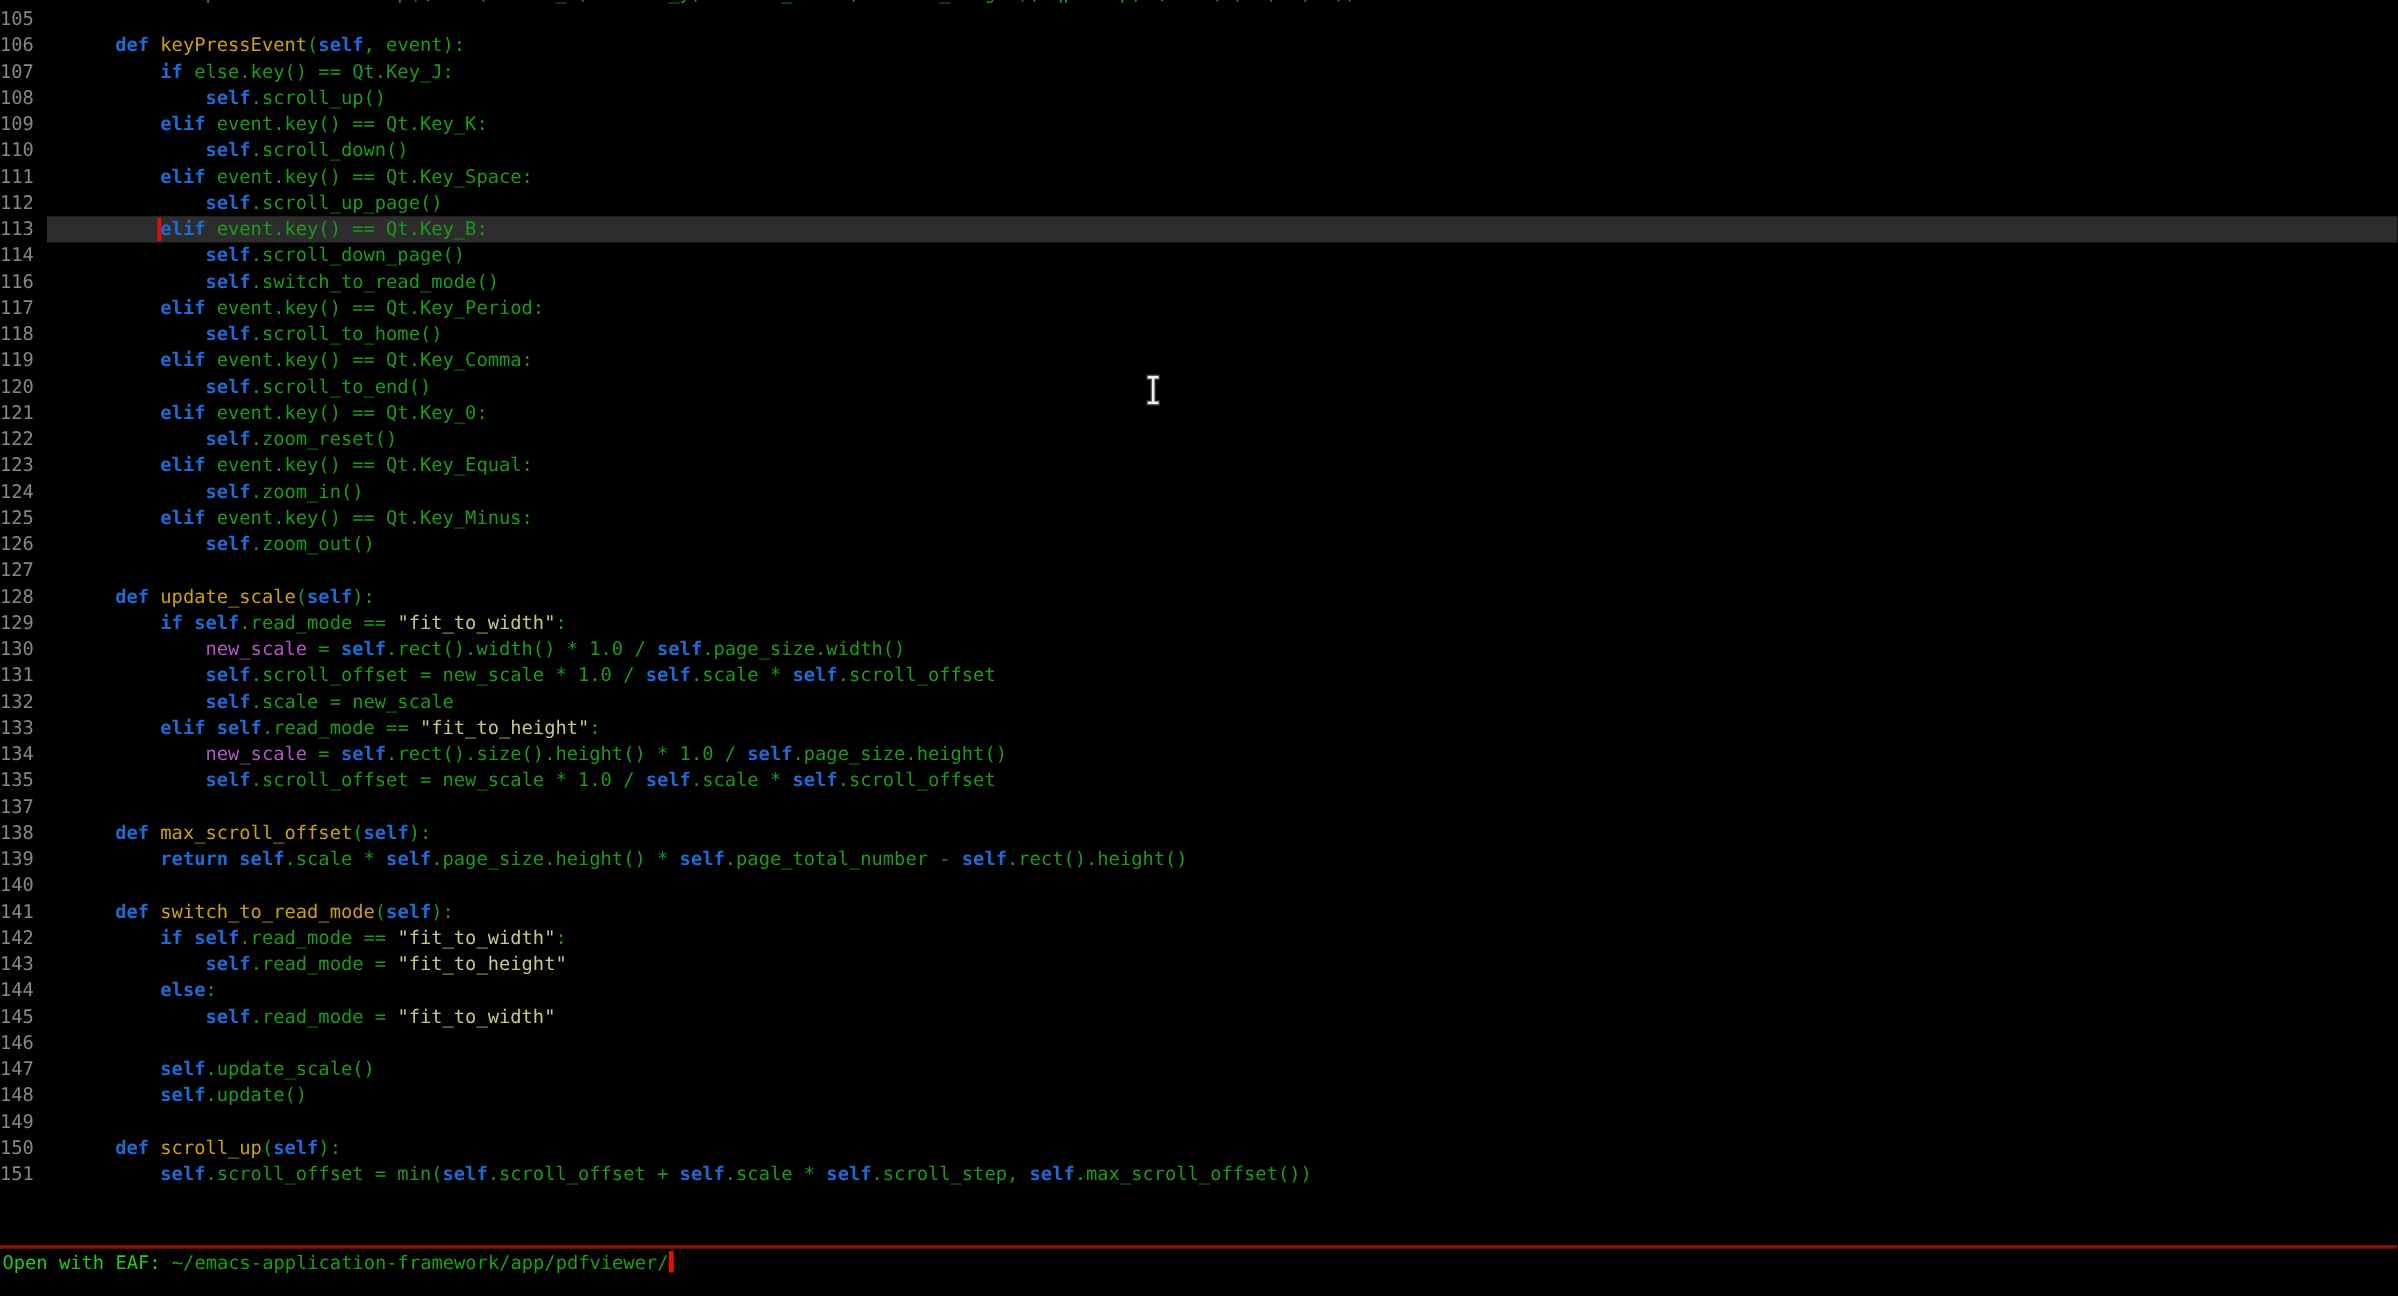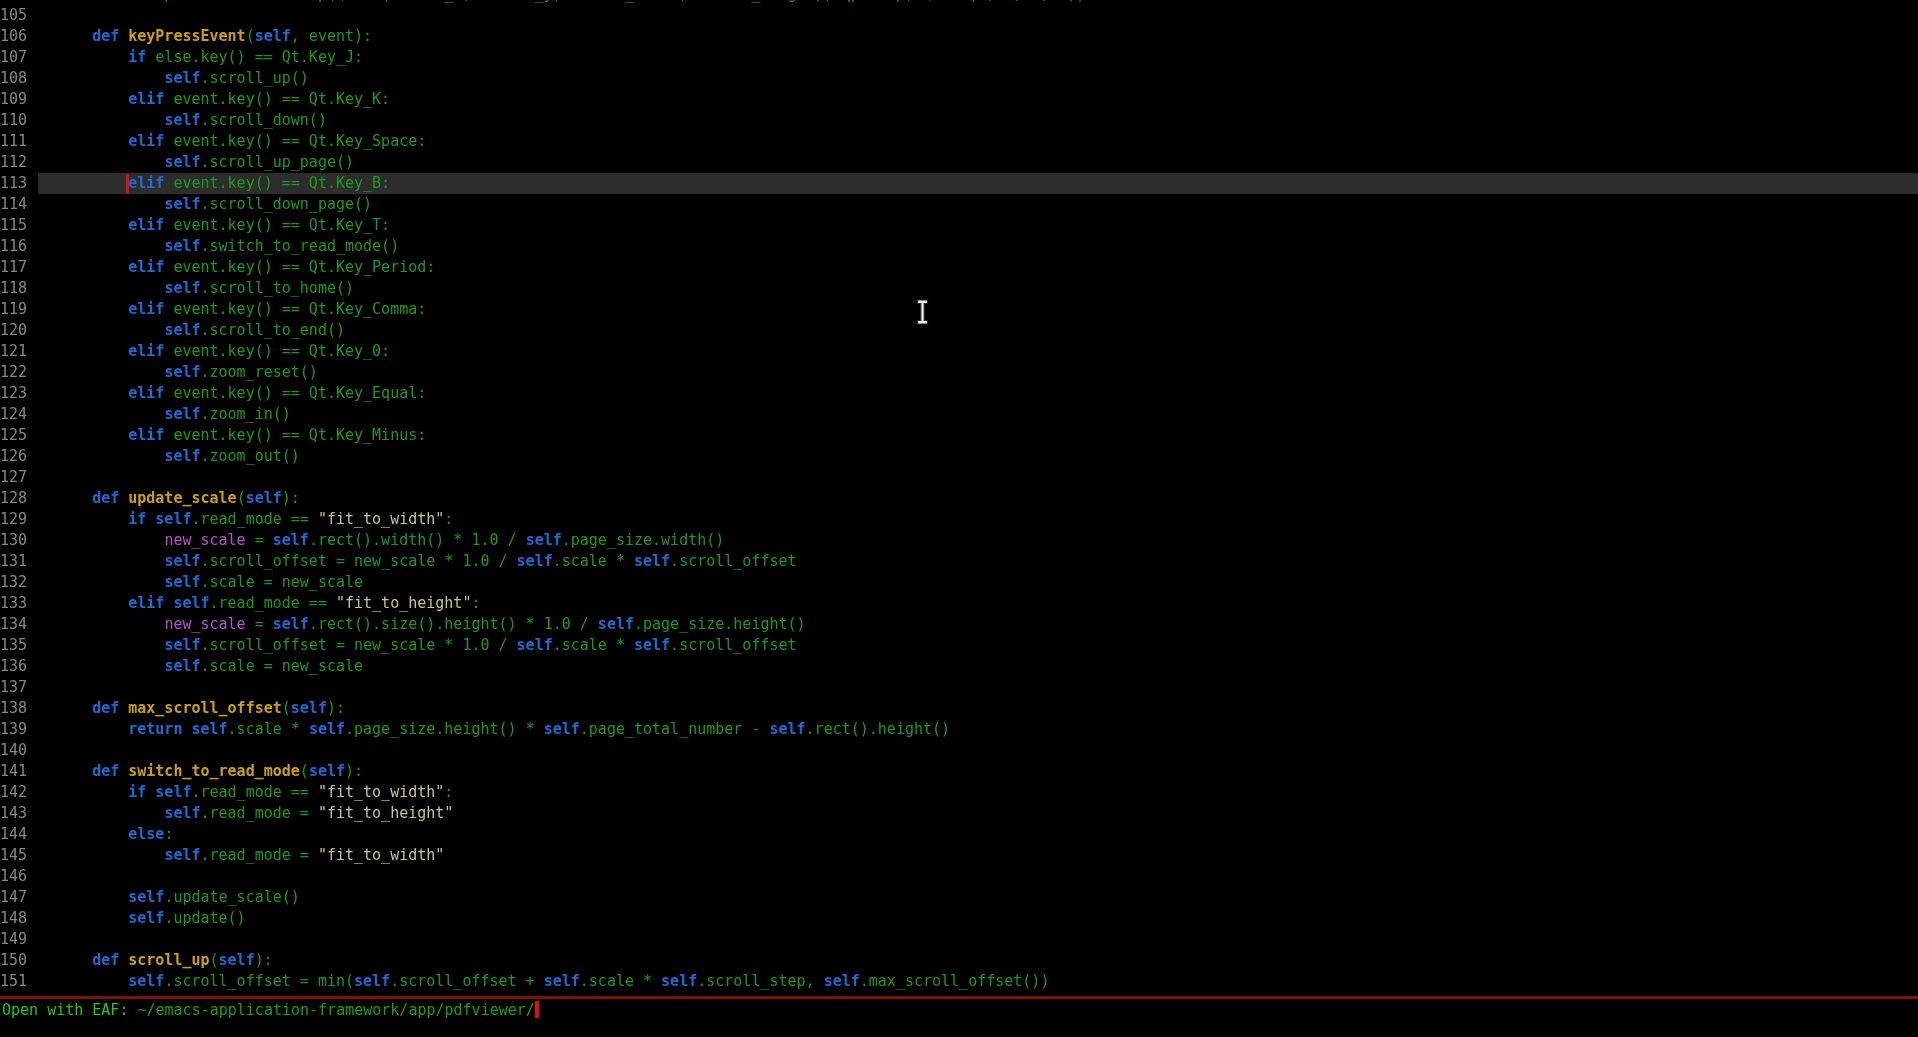--- a/index.html
+++ b/index.html
@@ -27,21 +27,21 @@
   .ln{
     display:inline-block;
     width:56px;
     padding-right:22px;
     box-sizing:border-box;
     text-align:left;
     color:#878787;
   }
   .tk-b{color:#1d9a1d;}
   .tk-k{color:#1e6bd6;font-weight:bold;}
-  .tk-f{color:#cda012;font-weight:bold;}
+  .tk-f{color:#cda012;font-weight:normal;}
   .tk-v{color:#b455cd;}
   .tk-s{color:#cbc683;}
   .cursor{
     position:absolute;
     top:1px;bottom:1px;
     width:3px;
     background:#dd0f0f;
   }
   
   .modeline-sep{
@@ -96,42 +96,40 @@
     <div class="row"><span class="ln">105</span><span></span></div>
     <div class="row"><span class="ln">106</span><span><span class="tk-b">    </span><span class="tk-k">def</span><span class="tk-b"> </span><span class="tk-f">keyPressEvent</span><span class="tk-b">(</span><span class="tk-k">self</span><span class="tk-b">, event):</span></span></div>
     <div class="row"><span class="ln">107</span><span><span class="tk-b">        </span><span class="tk-k">if</span><span class="tk-b"> else.key() == Qt.Key_J:</span></span></div>
     <div class="row"><span class="ln">108</span><span><span class="tk-b">            </span><span class="tk-k">self</span><span class="tk-b">.scroll_up()</span></span></div>
     <div class="row"><span class="ln">109</span><span><span class="tk-b">        </span><span class="tk-k">elif</span><span class="tk-b"> event.key() == Qt.Key_K:</span></span></div>
     <div class="row"><span class="ln">110</span><span><span class="tk-b">            </span><span class="tk-k">self</span><span class="tk-b">.scroll_down()</span></span></div>
     <div class="row"><span class="ln">111</span><span><span class="tk-b">        </span><span class="tk-k">elif</span><span class="tk-b"> event.key() == Qt.Key_Space:</span></span></div>
     <div class="row"><span class="ln">112</span><span><span class="tk-b">            </span><span class="tk-k">self</span><span class="tk-b">.scroll_up_page()</span></span></div>
     <div class="row hl"><span class="ln">113</span><span><span class="tk-b">        </span><span class="tk-k">elif</span><span class="tk-b"> event.key() == Qt.Key_B:</span></span><div class="cursor" style="left: calc(8ch + 54px);"></div></div>
     <div class="row"><span class="ln">114</span><span><span class="tk-b">            </span><span class="tk-k">self</span><span class="tk-b">.scroll_down_page()</span></span></div>
-    <div class="row"><span class="ln">115</span><span><span class="tk-b">        </span><span class="tk-k">elif</span><span class="tk-b"> event.key() == Qt.Key_T:</span></span></div>
     <div class="row"><span class="ln">116</span><span><span class="tk-b">            </span><span class="tk-k">self</span><span class="tk-b">.switch_to_read_mode()</span></span></div>
     <div class="row"><span class="ln">117</span><span><span class="tk-b">        </span><span class="tk-k">elif</span><span class="tk-b"> event.key() == Qt.Key_Period:</span></span></div>
     <div class="row"><span class="ln">118</span><span><span class="tk-b">            </span><span class="tk-k">self</span><span class="tk-b">.scroll_to_home()</span></span></div>
     <div class="row"><span class="ln">119</span><span><span class="tk-b">        </span><span class="tk-k">elif</span><span class="tk-b"> event.key() == Qt.Key_Comma:</span></span></div>
     <div class="row"><span class="ln">120</span><span><span class="tk-b">            </span><span class="tk-k">self</span><span class="tk-b">.scroll_to_end()</span></span></div>
     <div class="row"><span class="ln">121</span><span><span class="tk-b">        </span><span class="tk-k">elif</span><span class="tk-b"> event.key() == Qt.Key_0:</span></span></div>
     <div class="row"><span class="ln">122</span><span><span class="tk-b">            </span><span class="tk-k">self</span><span class="tk-b">.zoom_reset()</span></span></div>
     <div class="row"><span class="ln">123</span><span><span class="tk-b">        </span><span class="tk-k">elif</span><span class="tk-b"> event.key() == Qt.Key_Equal:</span></span></div>
     <div class="row"><span class="ln">124</span><span><span class="tk-b">            </span><span class="tk-k">self</span><span class="tk-b">.zoom_in()</span></span></div>
     <div class="row"><span class="ln">125</span><span><span class="tk-b">        </span><span class="tk-k">elif</span><span class="tk-b"> event.key() == Qt.Key_Minus:</span></span></div>
     <div class="row"><span class="ln">126</span><span><span class="tk-b">            </span><span class="tk-k">self</span><span class="tk-b">.zoom_out()</span></span></div>
     <div class="row"><span class="ln">127</span><span></span></div>
     <div class="row"><span class="ln">128</span><span><span class="tk-b">    </span><span class="tk-k">def</span><span class="tk-b"> </span><span class="tk-f">update_scale</span><span class="tk-b">(</span><span class="tk-k">self</span><span class="tk-b">):</span></span></div>
     <div class="row"><span class="ln">129</span><span><span class="tk-b">        </span><span class="tk-k">if</span><span class="tk-b"> </span><span class="tk-k">self</span><span class="tk-b">.read_mode == </span><span class="tk-s">"fit_to_width"</span><span class="tk-b">:</span></span></div>
     <div class="row"><span class="ln">130</span><span><span class="tk-b">            </span><span class="tk-v">new_scale</span><span class="tk-b"> = </span><span class="tk-k">self</span><span class="tk-b">.rect().width() * 1.0 / </span><span class="tk-k">self</span><span class="tk-b">.page_size.width()</span></span></div>
     <div class="row"><span class="ln">131</span><span><span class="tk-b">            </span><span class="tk-k">self</span><span class="tk-b">.scroll_offset = new_scale * 1.0 / </span><span class="tk-k">self</span><span class="tk-b">.scale * </span><span class="tk-k">self</span><span class="tk-b">.scroll_offset</span></span></div>
     <div class="row"><span class="ln">132</span><span><span class="tk-b">            </span><span class="tk-k">self</span><span class="tk-b">.scale = new_scale</span></span></div>
     <div class="row"><span class="ln">133</span><span><span class="tk-b">        </span><span class="tk-k">elif</span><span class="tk-b"> </span><span class="tk-k">self</span><span class="tk-b">.read_mode == </span><span class="tk-s">"fit_to_height"</span><span class="tk-b">:</span></span></div>
     <div class="row"><span class="ln">134</span><span><span class="tk-b">            </span><span class="tk-v">new_scale</span><span class="tk-b"> = </span><span class="tk-k">self</span><span class="tk-b">.rect().size().height() * 1.0 / </span><span class="tk-k">self</span><span class="tk-b">.page_size.height()</span></span></div>
     <div class="row"><span class="ln">135</span><span><span class="tk-b">            </span><span class="tk-k">self</span><span class="tk-b">.scroll_offset = new_scale * 1.0 / </span><span class="tk-k">self</span><span class="tk-b">.scale * </span><span class="tk-k">self</span><span class="tk-b">.scroll_offset</span></span></div>
-    <div class="row"><span class="ln">136</span><span><span class="tk-b">            </span><span class="tk-k">self</span><span class="tk-b">.scale = new_scale</span></span></div>
     <div class="row"><span class="ln">137</span><span></span></div>
     <div class="row"><span class="ln">138</span><span><span class="tk-b">    </span><span class="tk-k">def</span><span class="tk-b"> </span><span class="tk-f">max_scroll_offset</span><span class="tk-b">(</span><span class="tk-k">self</span><span class="tk-b">):</span></span></div>
     <div class="row"><span class="ln">139</span><span><span class="tk-b">        </span><span class="tk-k">return</span><span class="tk-b"> </span><span class="tk-k">self</span><span class="tk-b">.scale * </span><span class="tk-k">self</span><span class="tk-b">.page_size.height() * </span><span class="tk-k">self</span><span class="tk-b">.page_total_number - </span><span class="tk-k">self</span><span class="tk-b">.rect().height()</span></span></div>
     <div class="row"><span class="ln">140</span><span></span></div>
     <div class="row"><span class="ln">141</span><span><span class="tk-b">    </span><span class="tk-k">def</span><span class="tk-b"> </span><span class="tk-f">switch_to_read_mode</span><span class="tk-b">(</span><span class="tk-k">self</span><span class="tk-b">):</span></span></div>
     <div class="row"><span class="ln">142</span><span><span class="tk-b">        </span><span class="tk-k">if</span><span class="tk-b"> </span><span class="tk-k">self</span><span class="tk-b">.read_mode == </span><span class="tk-s">"fit_to_width"</span><span class="tk-b">:</span></span></div>
     <div class="row"><span class="ln">143</span><span><span class="tk-b">            </span><span class="tk-k">self</span><span class="tk-b">.read_mode = </span><span class="tk-s">"fit_to_height"</span></span></div>
     <div class="row"><span class="ln">144</span><span><span class="tk-b">        </span><span class="tk-k">else</span><span class="tk-b">:</span></span></div>
     <div class="row"><span class="ln">145</span><span><span class="tk-b">            </span><span class="tk-k">self</span><span class="tk-b">.read_mode = </span><span class="tk-s">"fit_to_width"</span></span></div>
     <div class="row"><span class="ln">146</span><span></span></div>

